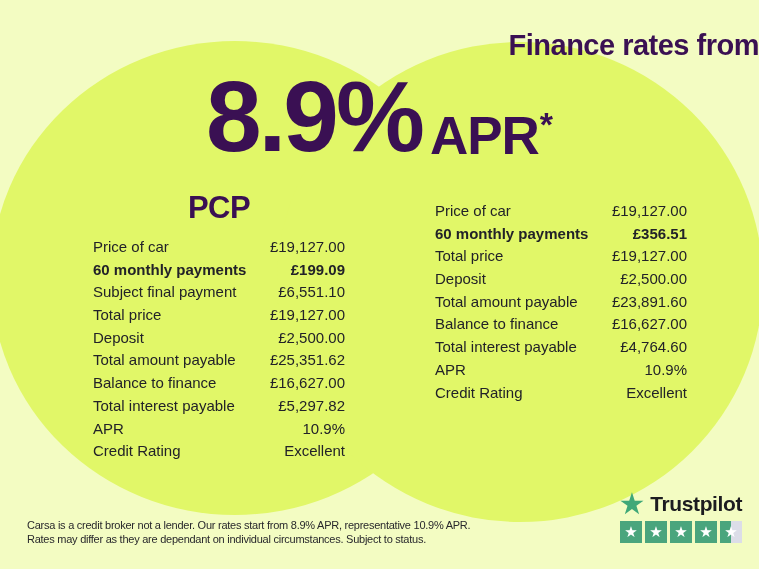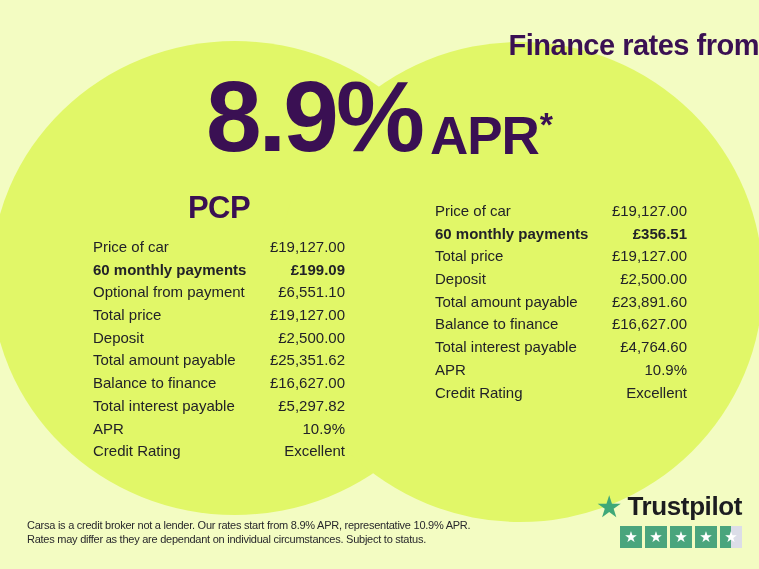--- a/index.html
+++ b/index.html
@@ -31,21 +31,21 @@
   .row .lbl { white-space:nowrap; }
   .row .val { white-space:nowrap; text-align:right; }
 
   .disclaimer { position:absolute; left:27px; top:519px; z-index:2;
                 font-size:11px; letter-spacing:-0.25px; line-height:13.5px; color:#28282c; }
 
   .trustpilot { position:absolute; right:17px; top:491px; z-index:2;
                 display:flex; flex-direction:column; align-items:flex-end; gap:4px; }
   .tp-logo { display:flex; align-items:center; gap:5px; }
   .tp-logo-star { color:#3fa878; font-size:30px; line-height:26px; }
-  .tp-word { font-size:26px; font-weight:bold; color:#1c1c20; letter-spacing:-0.4px; }
+  .tp-word { font-size:21px; font-weight:bold; color:#1c1c20; letter-spacing:-0.4px; }
   .tp-rating { display:flex; gap:3px; }
   .tp-box { width:22px; height:22px; background:#4aa57d;
             display:flex; align-items:center; justify-content:center; }
   .tp-box.half { background:linear-gradient(90deg,#4aa57d 50%,#dcdde8 50%); }
   .tp-box .s { color:#ffffff; font-size:15px; line-height:1; position:relative; top:-1px; }
 </style>
 </head>
 <body>
 
 <div class="canvas">
@@ -66,21 +66,21 @@
     <div class="rows">
         <div class="row">
           <span class="lbl">Price of car</span>
           <span class="val">£19,127.00</span>
         </div>
         <div class="row bold">
           <span class="lbl">60 monthly payments</span>
           <span class="val">£199.09</span>
         </div>
         <div class="row">
-          <span class="lbl">Optional from payment</span>
+          <span class="lbl">Subject final payment</span>
           <span class="val">£6,551.10</span>
         </div>
         <div class="row">
           <span class="lbl">Total price</span>
           <span class="val">£19,127.00</span>
         </div>
         <div class="row">
           <span class="lbl">Deposit</span>
           <span class="val">£2,500.00</span>
         </div>

